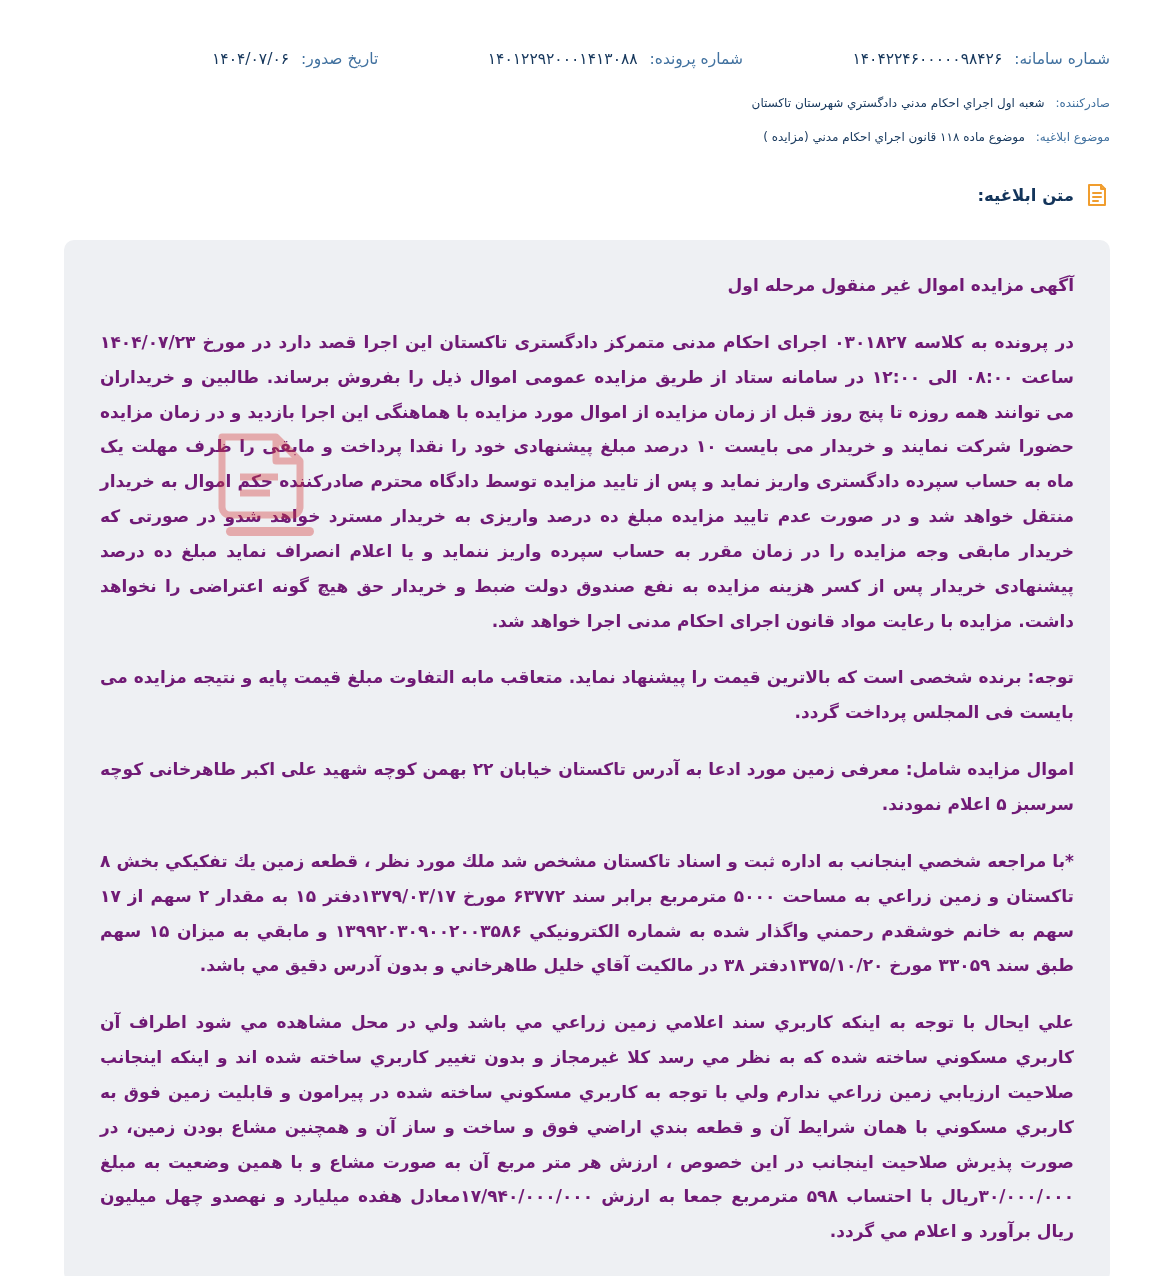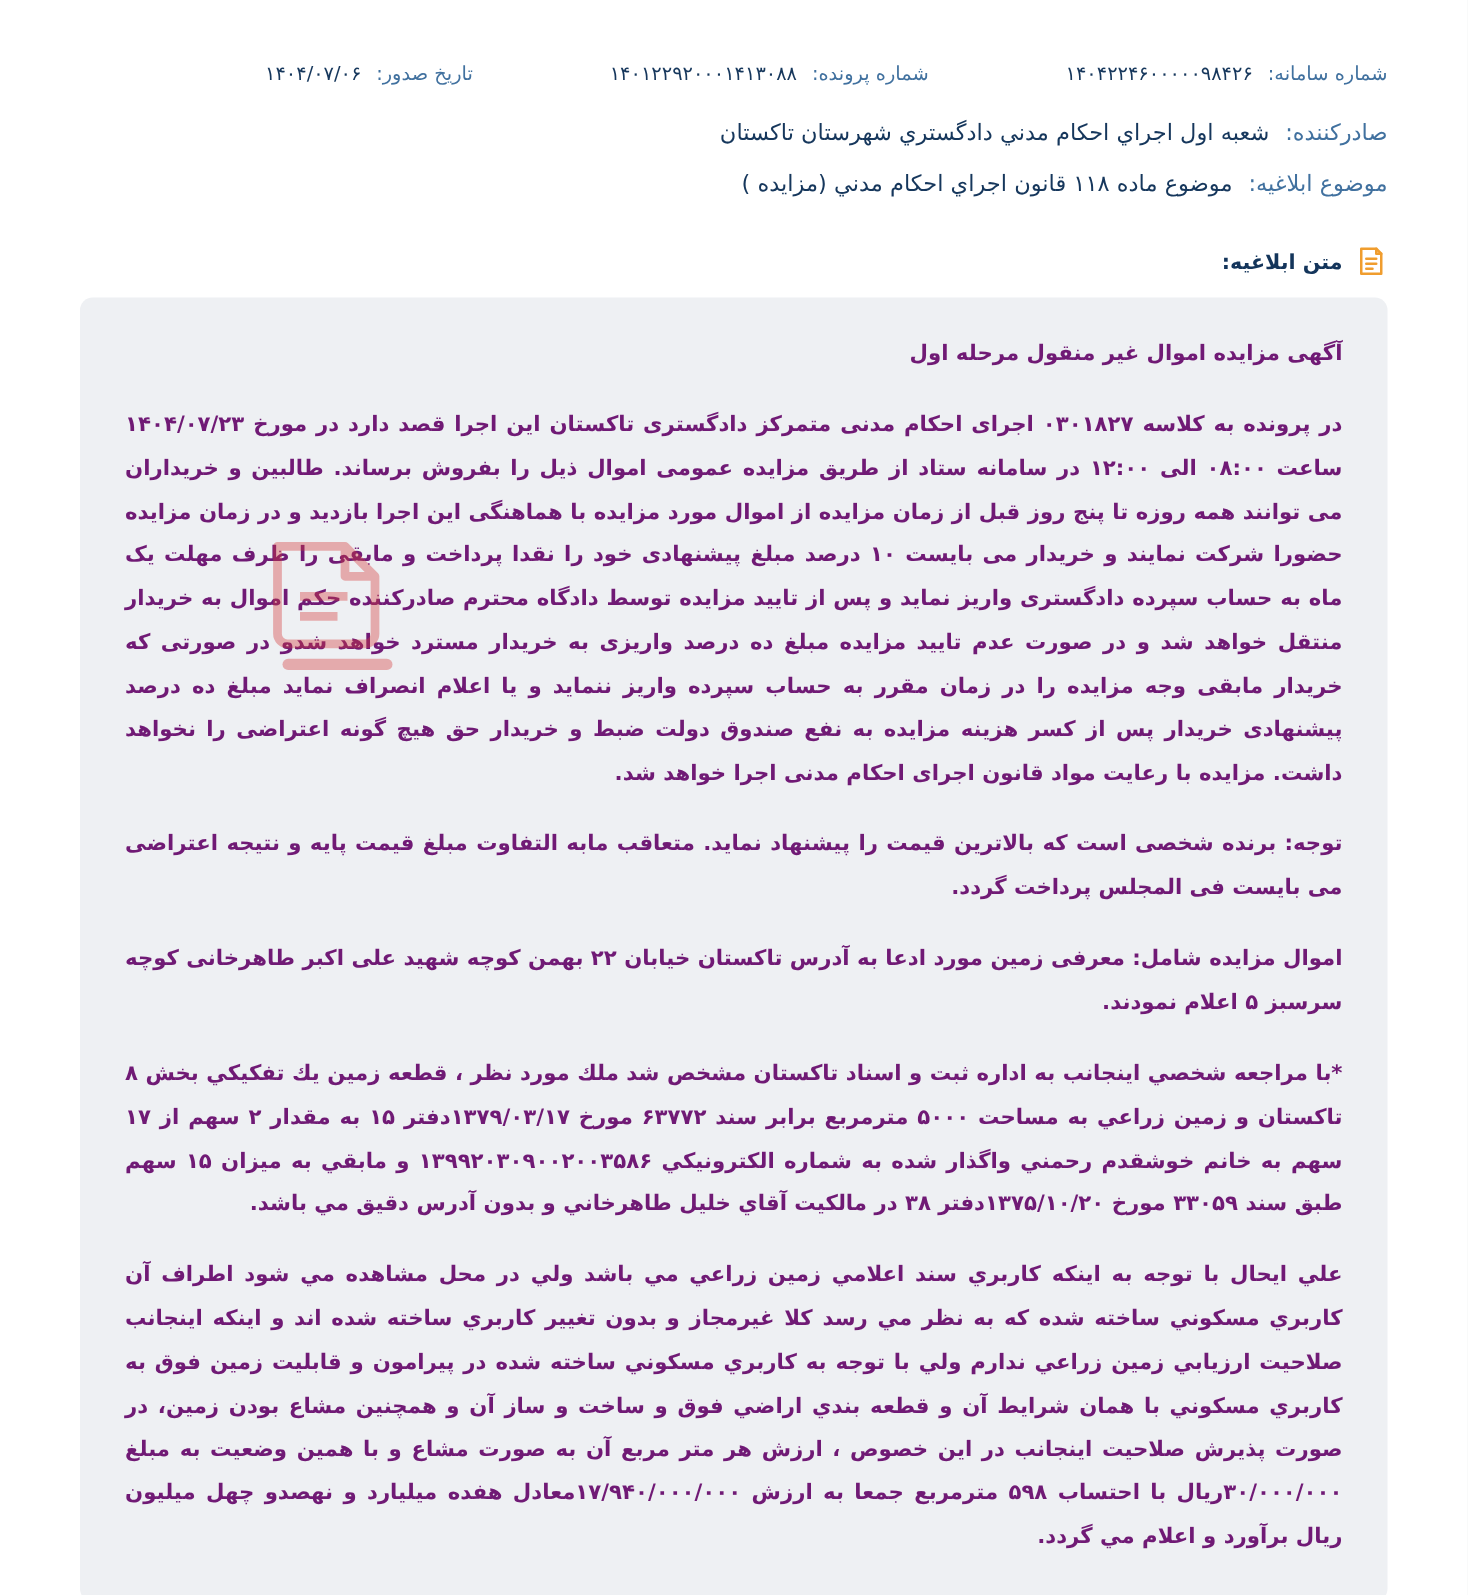--- a/index.html
+++ b/index.html
@@ -22,25 +22,25 @@
   .meta-top {
     display: flex;
     justify-content: space-between;
     align-items: baseline;
     padding-left: 148px;
     margin-bottom: 28px;
   }
   .field { font-size: 15.5px; white-space: nowrap; }
   .label { color: #41719f; font-weight: 400; margin-top: 33px; }
   .value { color: #16375c; font-weight: 400; margin-right: 7px; }
-  .meta-row { font-size: 18px; margin-bottom: 20px; }
+  .meta-row { font-size: 12px; margin-bottom: 20px; }
   
   .section-title {
     margin-top: 38px;
-    margin-bottom: 16px;
+    margin-bottom: 32px;
     display: flex;
     align-items: center;
     gap: 10px;
     font-size: 16.5px;
     font-weight: 700;
     color: #14355b;
   }
   .section-title .icon { display: inline-flex; width: 26px; height: 26px; }
   
   .content-box {
@@ -108,21 +108,21 @@
         <line x1="9" y1="15" x2="17" y2="15"></line>
         <line x1="9" y1="19" x2="14" y2="19"></line>
       </svg>
     </span>
     <span>متن ابلاغیه:</span>
   </div>
 
   <div class="content-box">
     <p class="notice-title">آگهی مزایده اموال غیر منقول مرحله اول</p>
     <p>در پرونده به کلاسه ۰۳۰۱۸۲۷ اجرای احکام مدنی متمرکز دادگستری تاکستان این اجرا قصد دارد در مورخ ۱۴۰۴/۰۷/۲۳ ساعت ۰۸:۰۰ الی ۱۲:۰۰ در سامانه ستاد از طریق مزایده عمومی اموال ذیل را بفروش برساند. طالبین و خریداران می توانند همه روزه تا پنج روز قبل از زمان مزایده از اموال مورد مزایده با هماهنگی این اجرا بازدید و در زمان مزایده حضورا شرکت نمایند و خریدار می بایست ۱۰ درصد مبلغ پیشنهادی خود را نقدا پرداخت و مابقی را ظرف مهلت یک ماه به حساب سپرده دادگستری واریز نماید و پس از تایید مزایده توسط دادگاه محترم صادرکننده حکم اموال به خریدار منتقل خواهد شد و در صورت عدم تایید مزایده مبلغ ده درصد واریزی به خریدار مسترد خواهد شدو در صورتی که خریدار مابقی وجه مزایده را در زمان مقرر به حساب سپرده واریز ننماید و یا اعلام انصراف نماید مبلغ ده درصد پیشنهادی خریدار پس از کسر هزینه مزایده به نفع صندوق دولت ضبط و خریدار حق هیچ گونه اعتراضی را نخواهد داشت. مزایده با رعایت مواد قانون اجرای احکام مدنی اجرا خواهد شد.</p>
-    <p>توجه: برنده شخصی است که بالاترین قیمت را پیشنهاد نماید. متعاقب مابه التفاوت مبلغ قیمت پایه و نتیجه اعتراضی می بایست فی المجلس پرداخت گردد.</p>
+    <p>توجه: برنده شخصی است که بالاترین قیمت را پیشنهاد نماید. متعاقب مابه التفاوت مبلغ قیمت پایه و نتیجه مزایده می بایست فی المجلس پرداخت گردد.</p>
     <p>اموال مزایده شامل: معرفی زمین مورد ادعا به آدرس تاکستان خیابان ۲۲ بهمن کوچه شهید علی اکبر طاهرخانی کوچه سرسبز ۵ اعلام نمودند.</p>
     <p>*با مراجعه شخصي اينجانب به اداره ثبت و اسناد تاکستان مشخص شد ملك مورد نظر ، قطعه زمین يك تفکيکي بخش ۸ تاکستان و زمین زراعي به مساحت ۵۰۰۰ مترمربع برابر سند ۶۳۷۷۲ مورخ ۱۳۷۹/۰۳/۱۷دفتر ۱۵ به مقدار ۲ سهم از ۱۷ سهم به خانم خوشقدم رحمني واگذار شده به شماره الکترونيکي ۱۳۹۹۲۰۳۰۹۰۰۲۰۰۳۵۸۶ و مابقي به میزان ۱۵ سهم طبق سند ۳۳۰۵۹ مورخ ۱۳۷۵/۱۰/۲۰دفتر ۳۸ در مالکیت آقاي خليل طاهرخاني و بدون آدرس دقیق مي باشد.</p>
     <p>علي ايحال با توجه به اينکه کاربري سند اعلامي زمين زراعي مي باشد ولي در محل مشاهده مي شود اطراف آن کاربري مسکوني ساخته شده که به نظر مي رسد کلا غیرمجاز و بدون تغيير کاربري ساخته شده اند و اينکه اينجانب صلاحیت ارزيابي زمين زراعي ندارم ولي با توجه به کاربري مسکوني ساخته شده در پيرامون و قابلیت زمین فوق به کاربري مسکوني با همان شرايط آن و قطعه بندي اراضي فوق و ساخت و ساز آن و همچنین مشاع بودن زمین، در صورت پذيرش صلاحیت اينجانب در اين خصوص ، ارزش هر متر مربع آن به صورت مشاع و با همین وضعیت به مبلغ ۳۰/۰۰۰/۰۰۰ريال با احتساب ۵۹۸ مترمربع جمعا به ارزش ۱۷/۹۴۰/۰۰۰/۰۰۰معادل هفده میلیارد و نهصدو چهل میلیون ریال برآورد و اعلام مي گردد.</p>
   </div>
 
   <div class="watermark">
     <svg viewBox="0 0 140 115" width="140" height="115">
       <g fill="none" stroke="#d43b3b" stroke-width="7" stroke-linejoin="round">
         <path d="M22 12 h54 l24 24 v46 a8 8 0 0 1 -8 8 H30 a8 8 0 0 1 -8 -8 z"></path>
         <path d="M76 12 v24 h24"></path>

